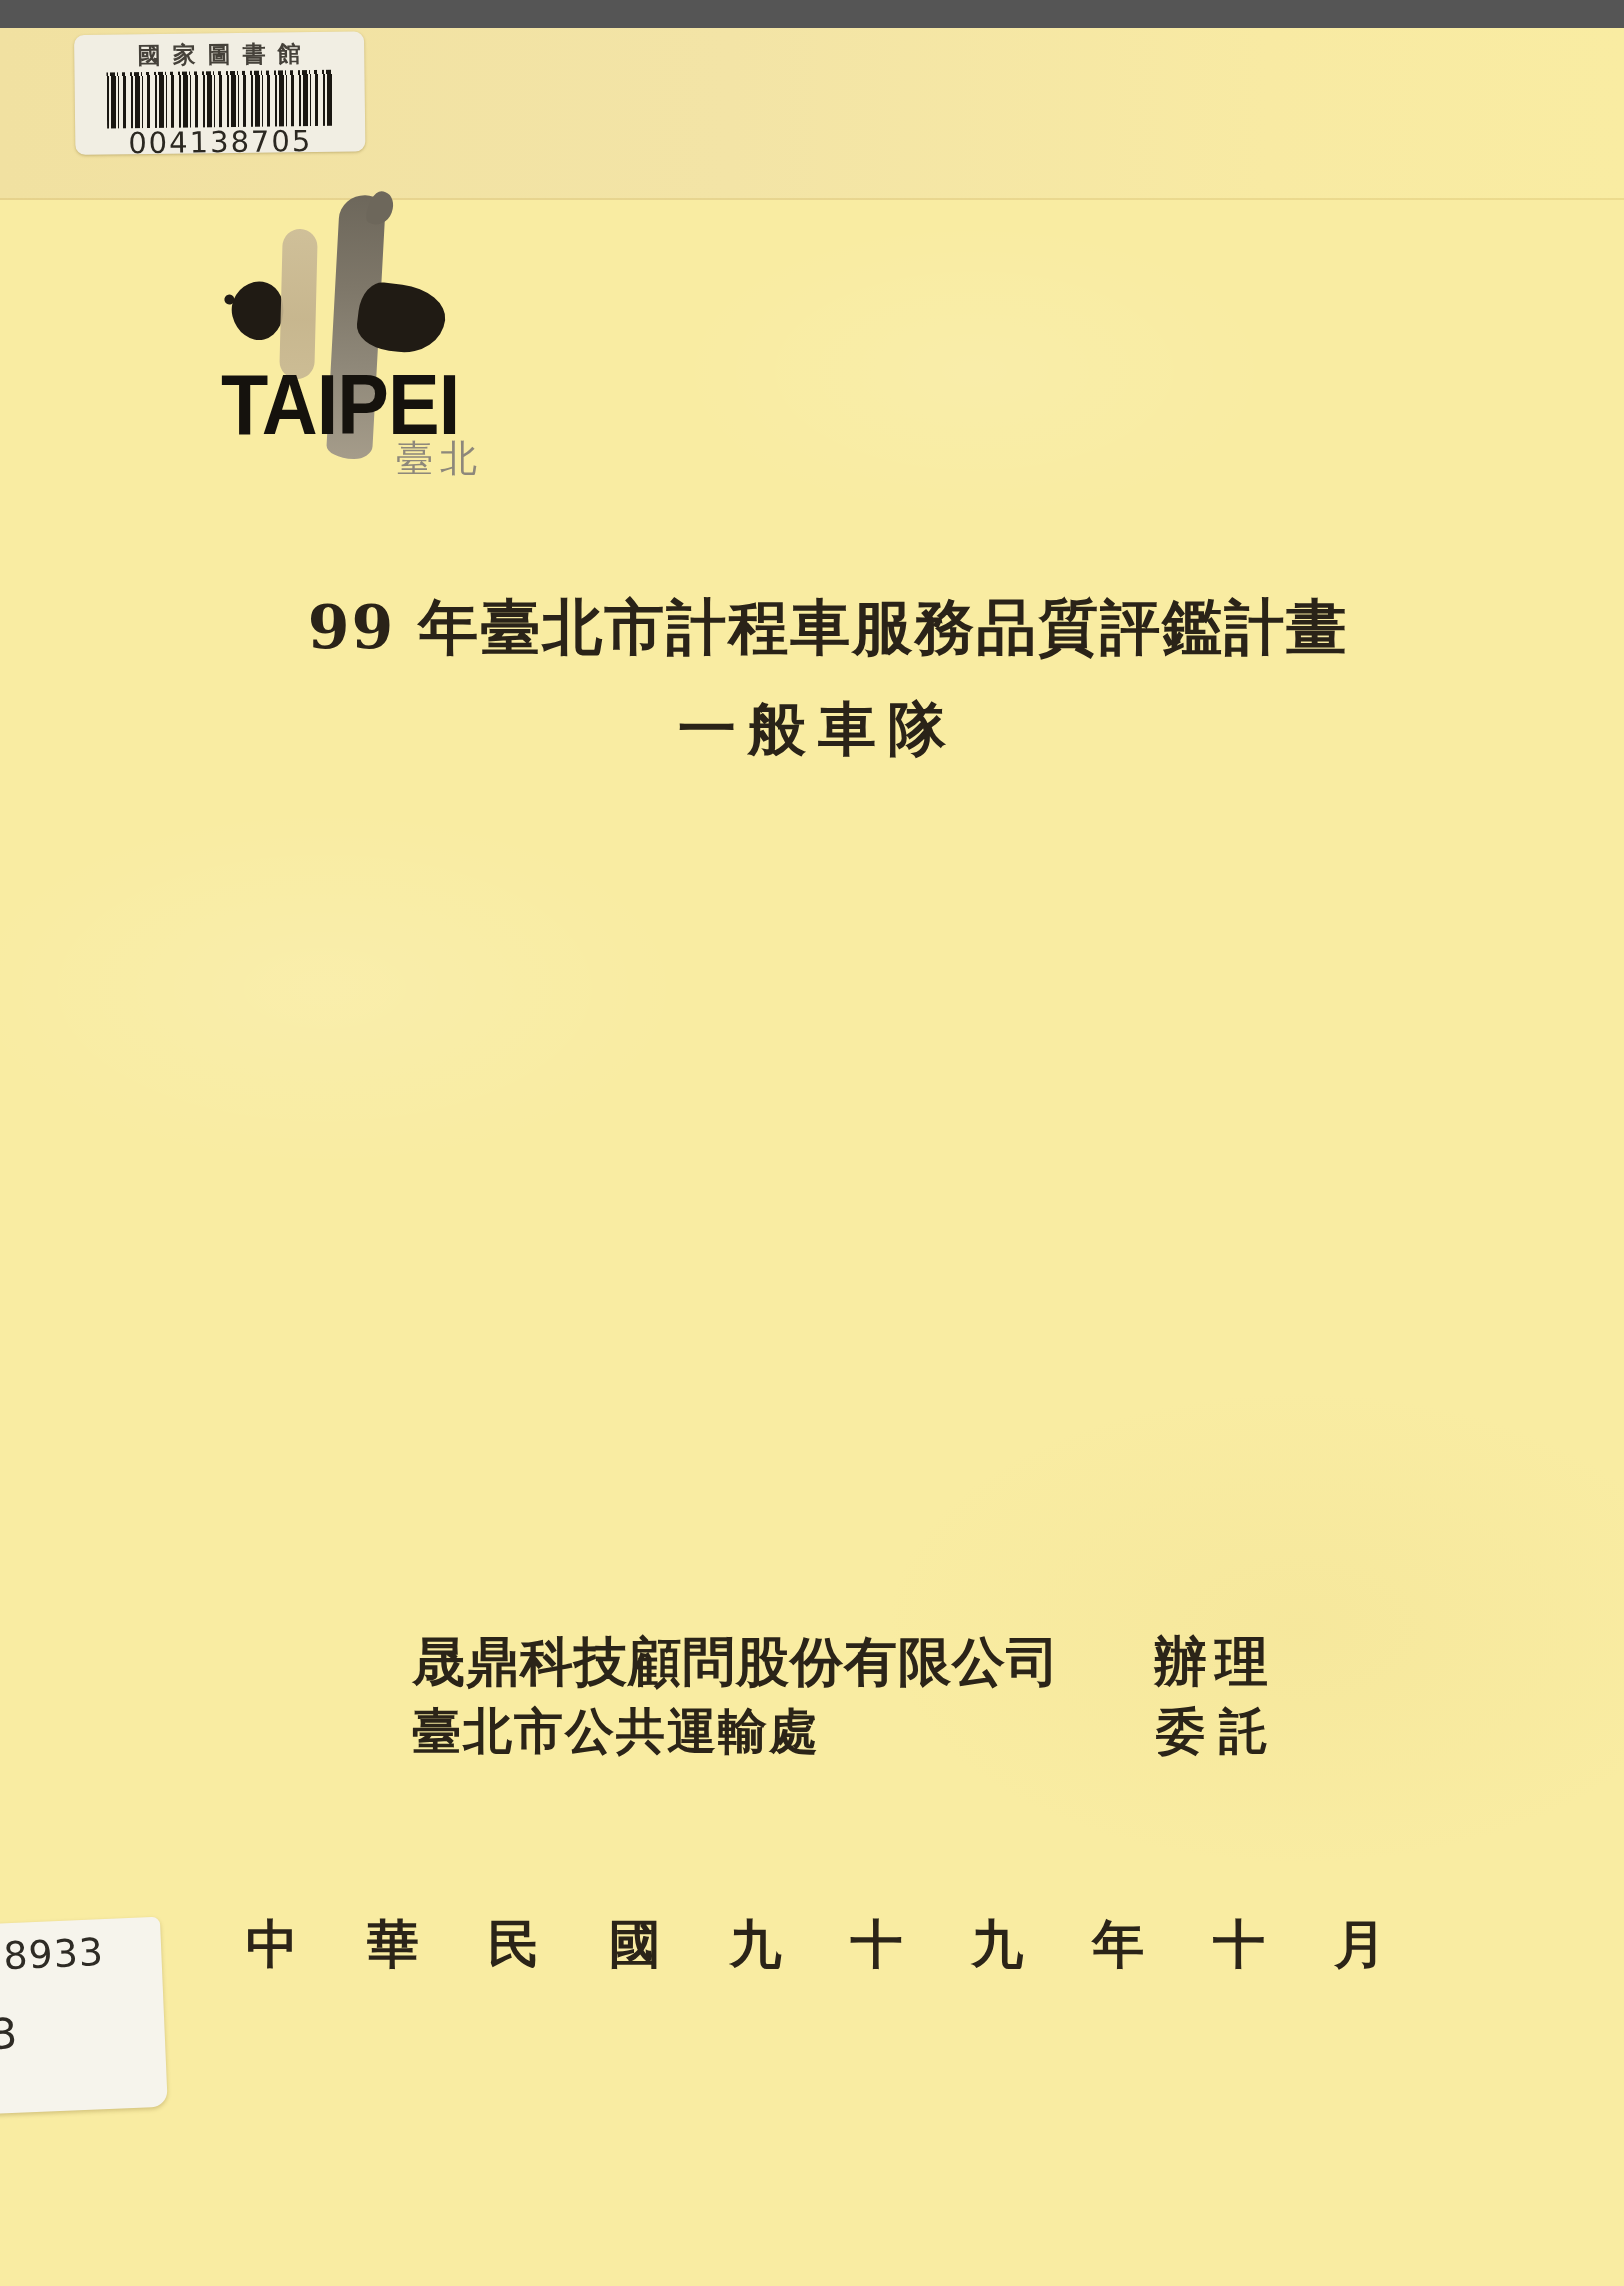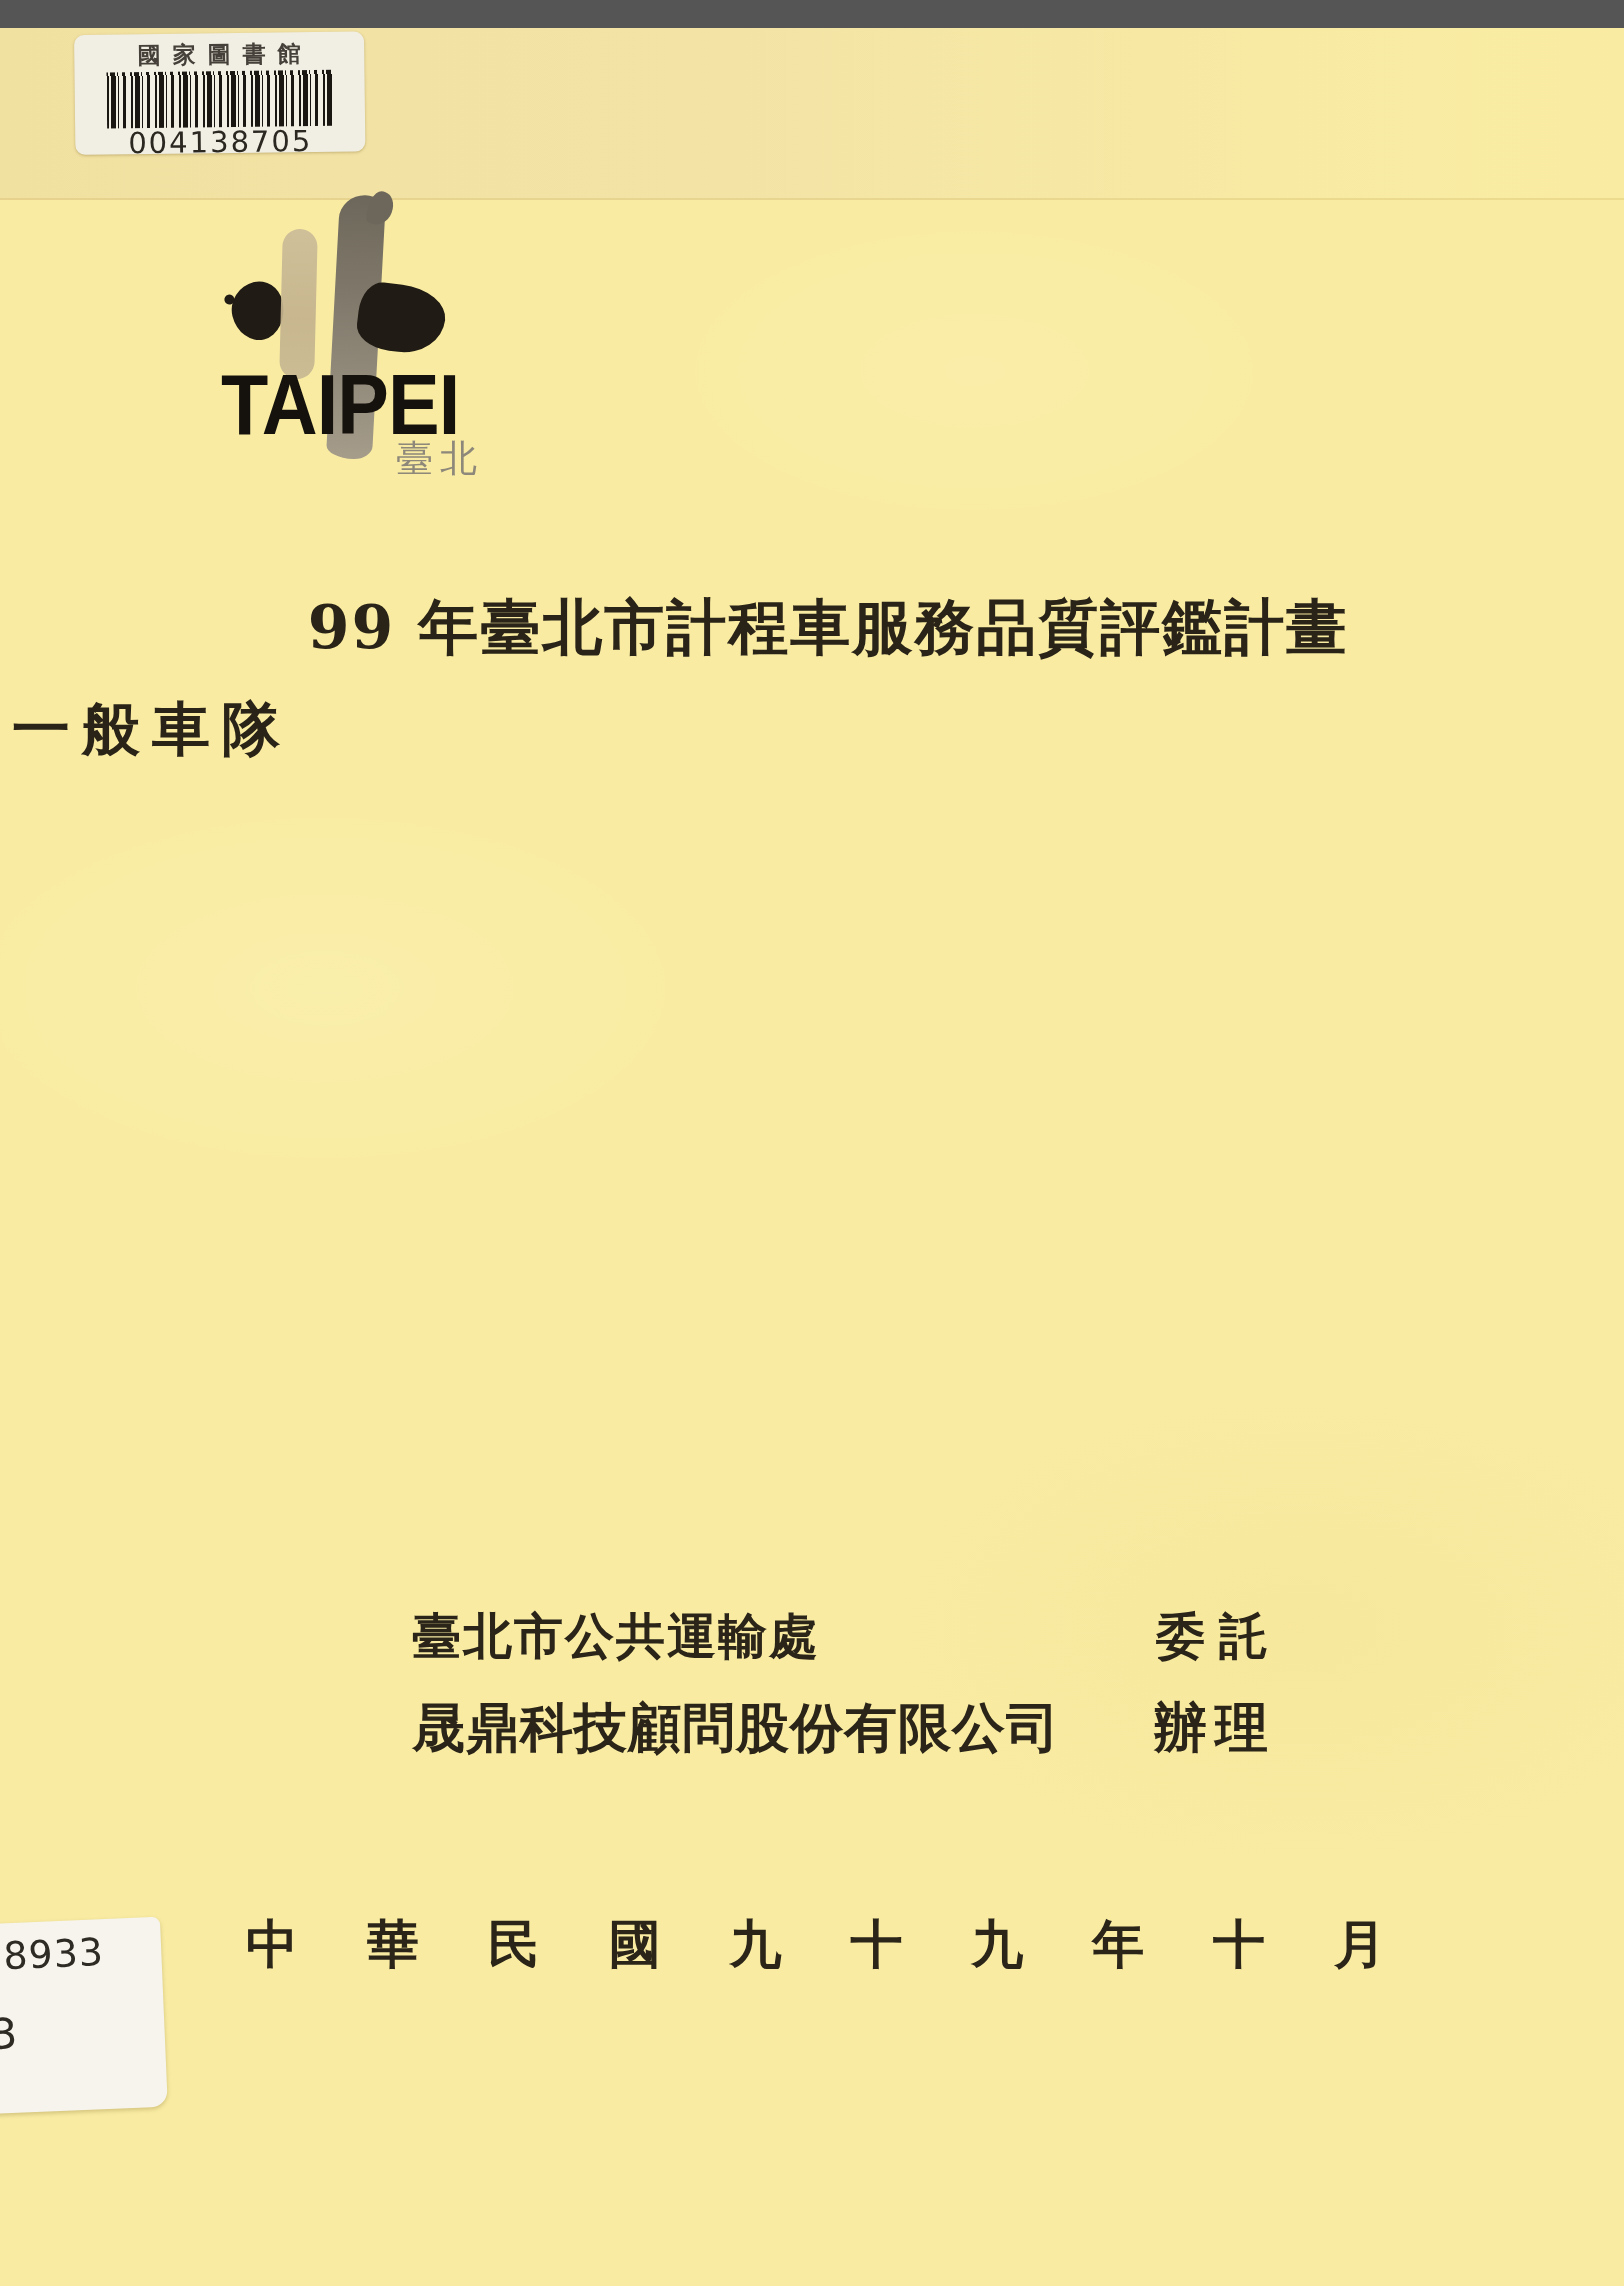--- a/index.html
+++ b/index.html
@@ -95,21 +95,21 @@
     white-space:nowrap;
   }
 
   
   .title-line1{
     position:absolute;left:16px;top:566px;width:1624px;text-align:center;
     font-size:60px;line-height:66px;font-weight:700;color:#2a2318;
     letter-spacing:2px;white-space:nowrap;
   }
   .title-line2{
-    position:absolute;left:0;top:670px;width:1624px;text-align:left;
+    position:absolute;left:0;top:670px;width:1624px;text-align:center;
     font-size:58px;line-height:62px;font-weight:700;color:#2a2318;
     letter-spacing:12px;text-indent:12px;white-space:nowrap;
   }
 
   
   .credits{position:absolute;left:412px;top:1576px;width:856px;color:#2b2418;}
   .credit-row{display:flex;justify-content:space-between;align-items:baseline;font-weight:700;white-space:nowrap;}
   .credit-row.r1 .org{font-size:49px;letter-spacing:2px;}
   .credit-row.r1 .role{font-size:49px;letter-spacing:14px;margin-right:-14px;}
   .credit-row.r2{margin-top:23px;}
@@ -155,27 +155,27 @@
     <div class="brush-stroke-gray"></div>
     <div class="ink-blob-right"></div>
     <div class="logo-wordmark">TAIPEI</div>
     <div class="logo-cjk">臺北</div>
   </div>
 
   <div class="title-line1">99 年臺北市計程車服務品質評鑑計畫</div>
   <div class="title-line2">一般車隊</div>
 
   <div class="credits">
+    <div class="credit-row r2">
+      <span class="org">晟鼎科技顧問股份有限公司</span>
+      <span class="role">辦理</span>
+    </div>
     <div class="credit-row r1">
       <span class="org">臺北市公共運輸處</span>
       <span class="role">委託</span>
-    </div>
-    <div class="credit-row r2">
-      <span class="org">晟鼎科技顧問股份有限公司</span>
-      <span class="role">辦理</span>
     </div>
   </div>
 
   <div class="date-line">
     <span>中</span>
     <span>華</span>
     <span>民</span>
     <span>國</span>
     <span>九</span>
     <span>十</span>

